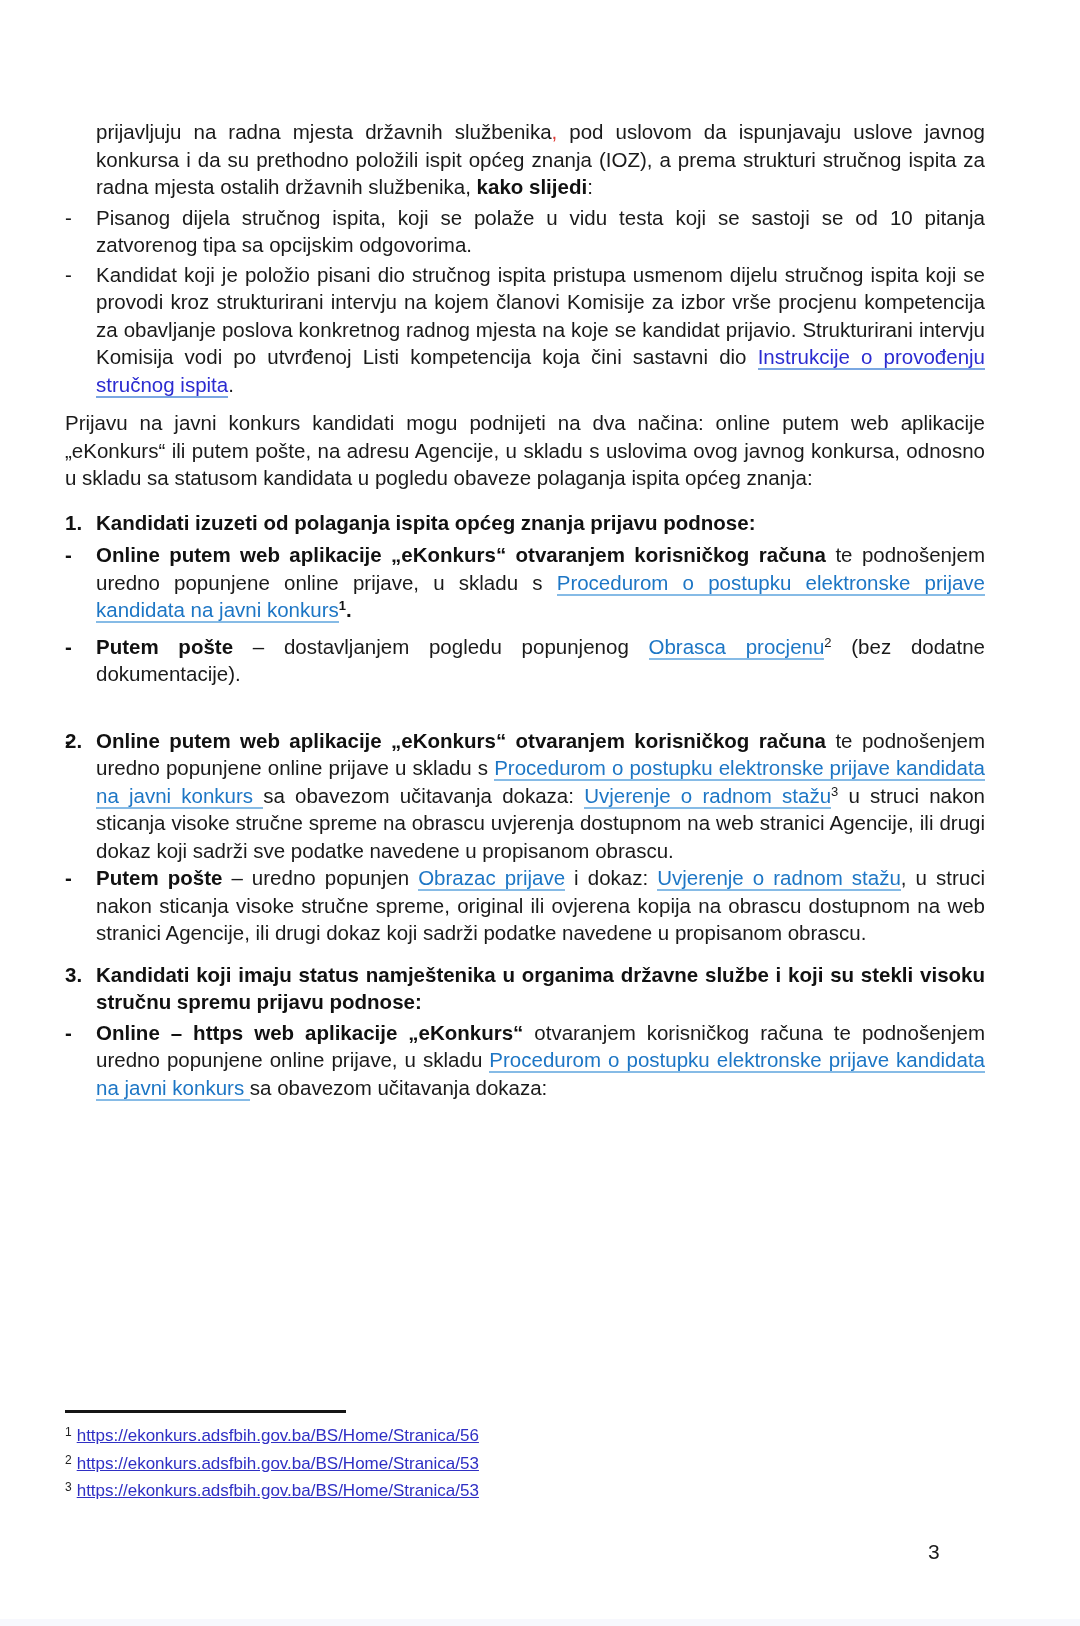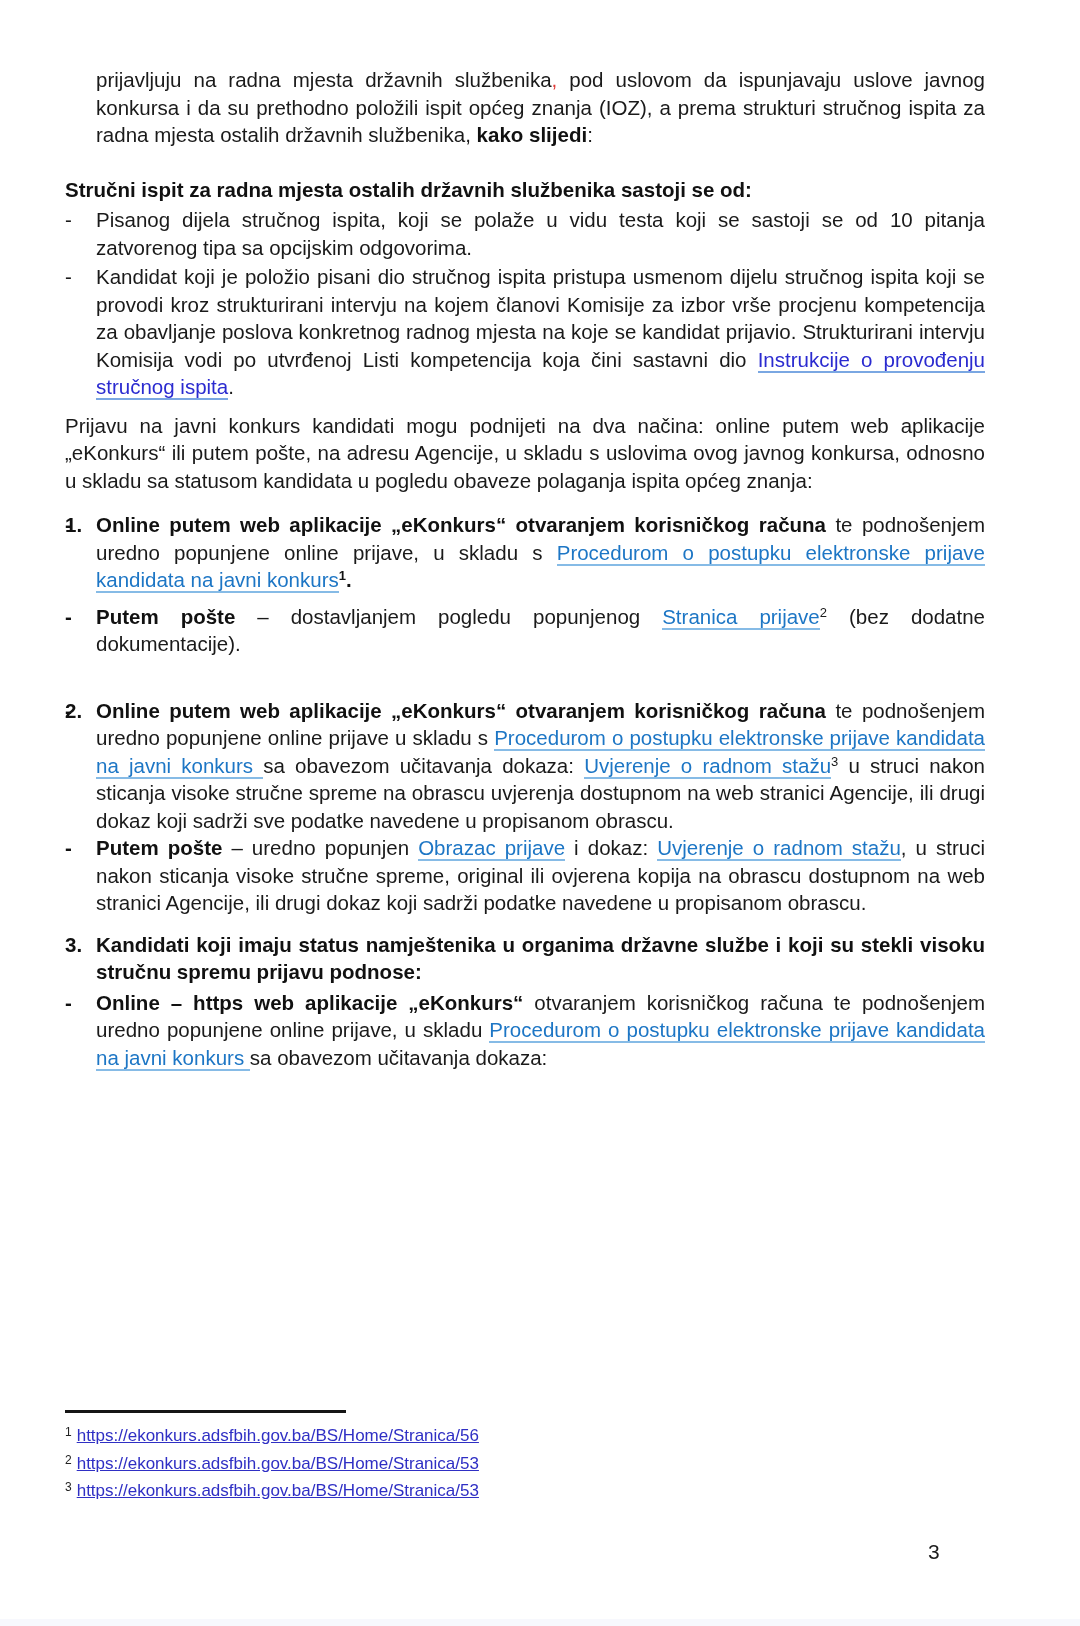--- a/index.html
+++ b/index.html
@@ -2,21 +2,21 @@
 <html><head>
 <meta charset="utf-8">
 <style>
   html,body{margin:0;padding:0;}
   body{
     width:1080px;height:1626px;background:#ffffff;
     font-family:"Liberation Sans","DejaVu Sans",sans-serif;
     color:#1a1a1a;
   }
   .page{position:relative;width:1080px;height:1626px;overflow:hidden;background:#ffffff;}
-  #blocks{position:absolute;top:0;left:0;right:0;padding-top:66px;}
+  #blocks{position:absolute;top:0;left:0;right:0;padding-top:118px;}
   .b{
     margin-left:65px;margin-right:95px;
     text-align:justify;
     font-size:20.5px;line-height:27.5px;
     color:#1a1a1a;
   }
   .b.indent{margin-left:96px;}
   .b.item{margin-left:96px;position:relative;}
   .b.head{font-weight:bold;color:#111;}
   .marker{position:absolute;left:-31px;top:0;}
@@ -34,27 +34,26 @@
   .page-num{position:absolute;left:928px;top:1540px;font-size:21px;color:#1b1b1b;}
   .bottom-strip{position:absolute;left:0;bottom:0;width:100%;height:7px;background:#f7f8fd;}
 </style>
 </head>
 <body>
 
 <div class="page">
 
   <div id="blocks">
       <div class="b indent" style="margin-top: 0px;"><span>prijavljuju na radna mjesta državnih službenika</span><span class="red">,</span><span> pod uslovom da ispunjavaju uslove javnog konkursa i da su prethodno položili ispit općeg znanja (IOZ), a prema strukturi stručnog ispita za radna mjesta ostalih državnih službenika, </span><span class="bold">kako slijedi</span><span>:</span></div>
-      <div class="b head" style="margin-top: 27px;"><span>Stručni ispit za radna mjesta ostalih državnih službenika sastoji se od:</span></div>
       <div class="b item" style="margin-top: 3px;"><span class="marker">-</span><span>Pisanog dijela stručnog ispita, koji se polaže u vidu testa koji se sastoji se od 10 pitanja zatvorenog tipa sa opcijskim odgovorima.</span></div>
       <div class="b item" style="margin-top: 2px;"><span class="marker">-</span><span>Kandidat koji je položio pisani dio stručnog ispita pristupa usmenom dijelu stručnog ispita koji se provodi kroz strukturirani intervju na kojem članovi Komisije za izbor vrše procjenu kompetencija za obavljanje poslova konkretnog radnog mjesta na koje se kandidat prijavio. Strukturirani intervju Komisija vodi po utvrđenoj Listi kompetencija koja čini sastavni dio </span><a class="lnk-deep">Instrukcije o provođenju stručnog ispita</a><span>.</span></div>
       <div class="b" style="margin-top: 11px;"><span>Prijavu na javni konkurs kandidati mogu podnijeti na dva načina: online putem web aplikacije „eKonkurs“ ili putem pošte, na adresu Agencije, u skladu s uslovima ovog javnog konkursa, odnosno u skladu sa statusom kandidata u pogledu obaveze polaganja ispita općeg znanja:</span></div>
-      <div class="b item" style="margin-top: 17px;"><span class="marker bold">1.</span></div>
+      <div class="b item" style="margin-top: 17px;"><span class="marker bold">1.</span><span class="bold">Kandidati izuzeti od polaganja ispita općeg znanja prijavu podnose:</span></div>
       <div class="b item" style="margin-top: 5px;"><span class="marker bold">-</span><span class="bold">Online putem web aplikacije „eKonkurs“ otvaranjem korisničkog računa</span><span> te podnošenjem uredno popunjene online prijave, u skladu s </span><a class="lnk-med">Procedurom o postupku elektronske prijave kandidata na javni konkurs</a><span class="bold sup">1</span><span class="bold">.</span></div>
-      <div class="b item" style="margin-top: 9px;"><span class="marker bold">-</span><span class="bold">Putem pošte</span><span> – dostavljanjem pogledu popunjenog </span><a class="lnk-med">Stranica prijave</a><span class="sup">2</span><span> (bez dodatne dokumentacije).</span></div>
+      <div class="b item" style="margin-top: 9px;"><span class="marker bold">-</span><span class="bold">Putem pošte</span><span> – dostavljanjem pogledu popunjenog </span><a class="lnk-med">Obrasca procjenu</a><span class="sup">2</span><span> (bez dodatne dokumentacije).</span></div>
       <div class="b item" style="margin-top: 39px;"><span class="marker bold">2.</span></div>
       <div class="b item" style="margin-top: 3px;"><span class="marker bold">-</span><span class="bold">Online putem web aplikacije „eKonkurs“ otvaranjem korisničkog računa</span><span> te podnošenjem uredno popunjene online prijave u skladu s </span><a class="lnk-med">Procedurom o postupku elektronske prijave kandidata na javni konkurs </a><span> sa obavezom učitavanja dokaza: </span><a class="lnk-med">Uvjerenje o radnom stažu</a><span class="sup">3</span><span> u struci nakon sticanja visoke stručne spreme na obrascu uvjerenja dostupnom na web stranici Agencije, ili drugi dokaz koji sadrži sve podatke navedene u propisanom obrascu.</span></div>
       <div class="b item" style="margin-top: 0px;"><span class="marker bold">-</span><span class="bold">Putem pošte</span><span> – uredno popunjen </span><a class="lnk-med">Obrazac prijave</a><span> i dokaz: </span><a class="lnk-med">Uvjerenje o radnom stažu</a><span>, u struci nakon sticanja visoke stručne spreme, original ili ovjerena kopija na obrascu dostupnom na web stranici Agencije, ili drugi dokaz koji sadrži podatke navedene u propisanom obrascu.</span></div>
       <div class="b item" style="margin-top: 14px;"><span class="marker bold">3.</span><span class="bold">Kandidati koji imaju status namještenika u organima državne službe i koji su stekli visoku stručnu spremu prijavu podnose:</span></div>
       <div class="b item" style="margin-top: 3px;"><span class="marker bold">-</span><span class="bold">Online – https web aplikacije „eKonkurs“</span><span> otvaranjem korisničkog računa te podnošenjem uredno popunjene online prijave, u skladu </span><a class="lnk-med">Procedurom o postupku elektronske prijave kandidata na javni konkurs </a><span> sa obavezom učitavanja dokaza:</span></div>
     </div>
 
   <div class="footnotes">
     <div class="fn-rule"></div>
     <div class="fn">

